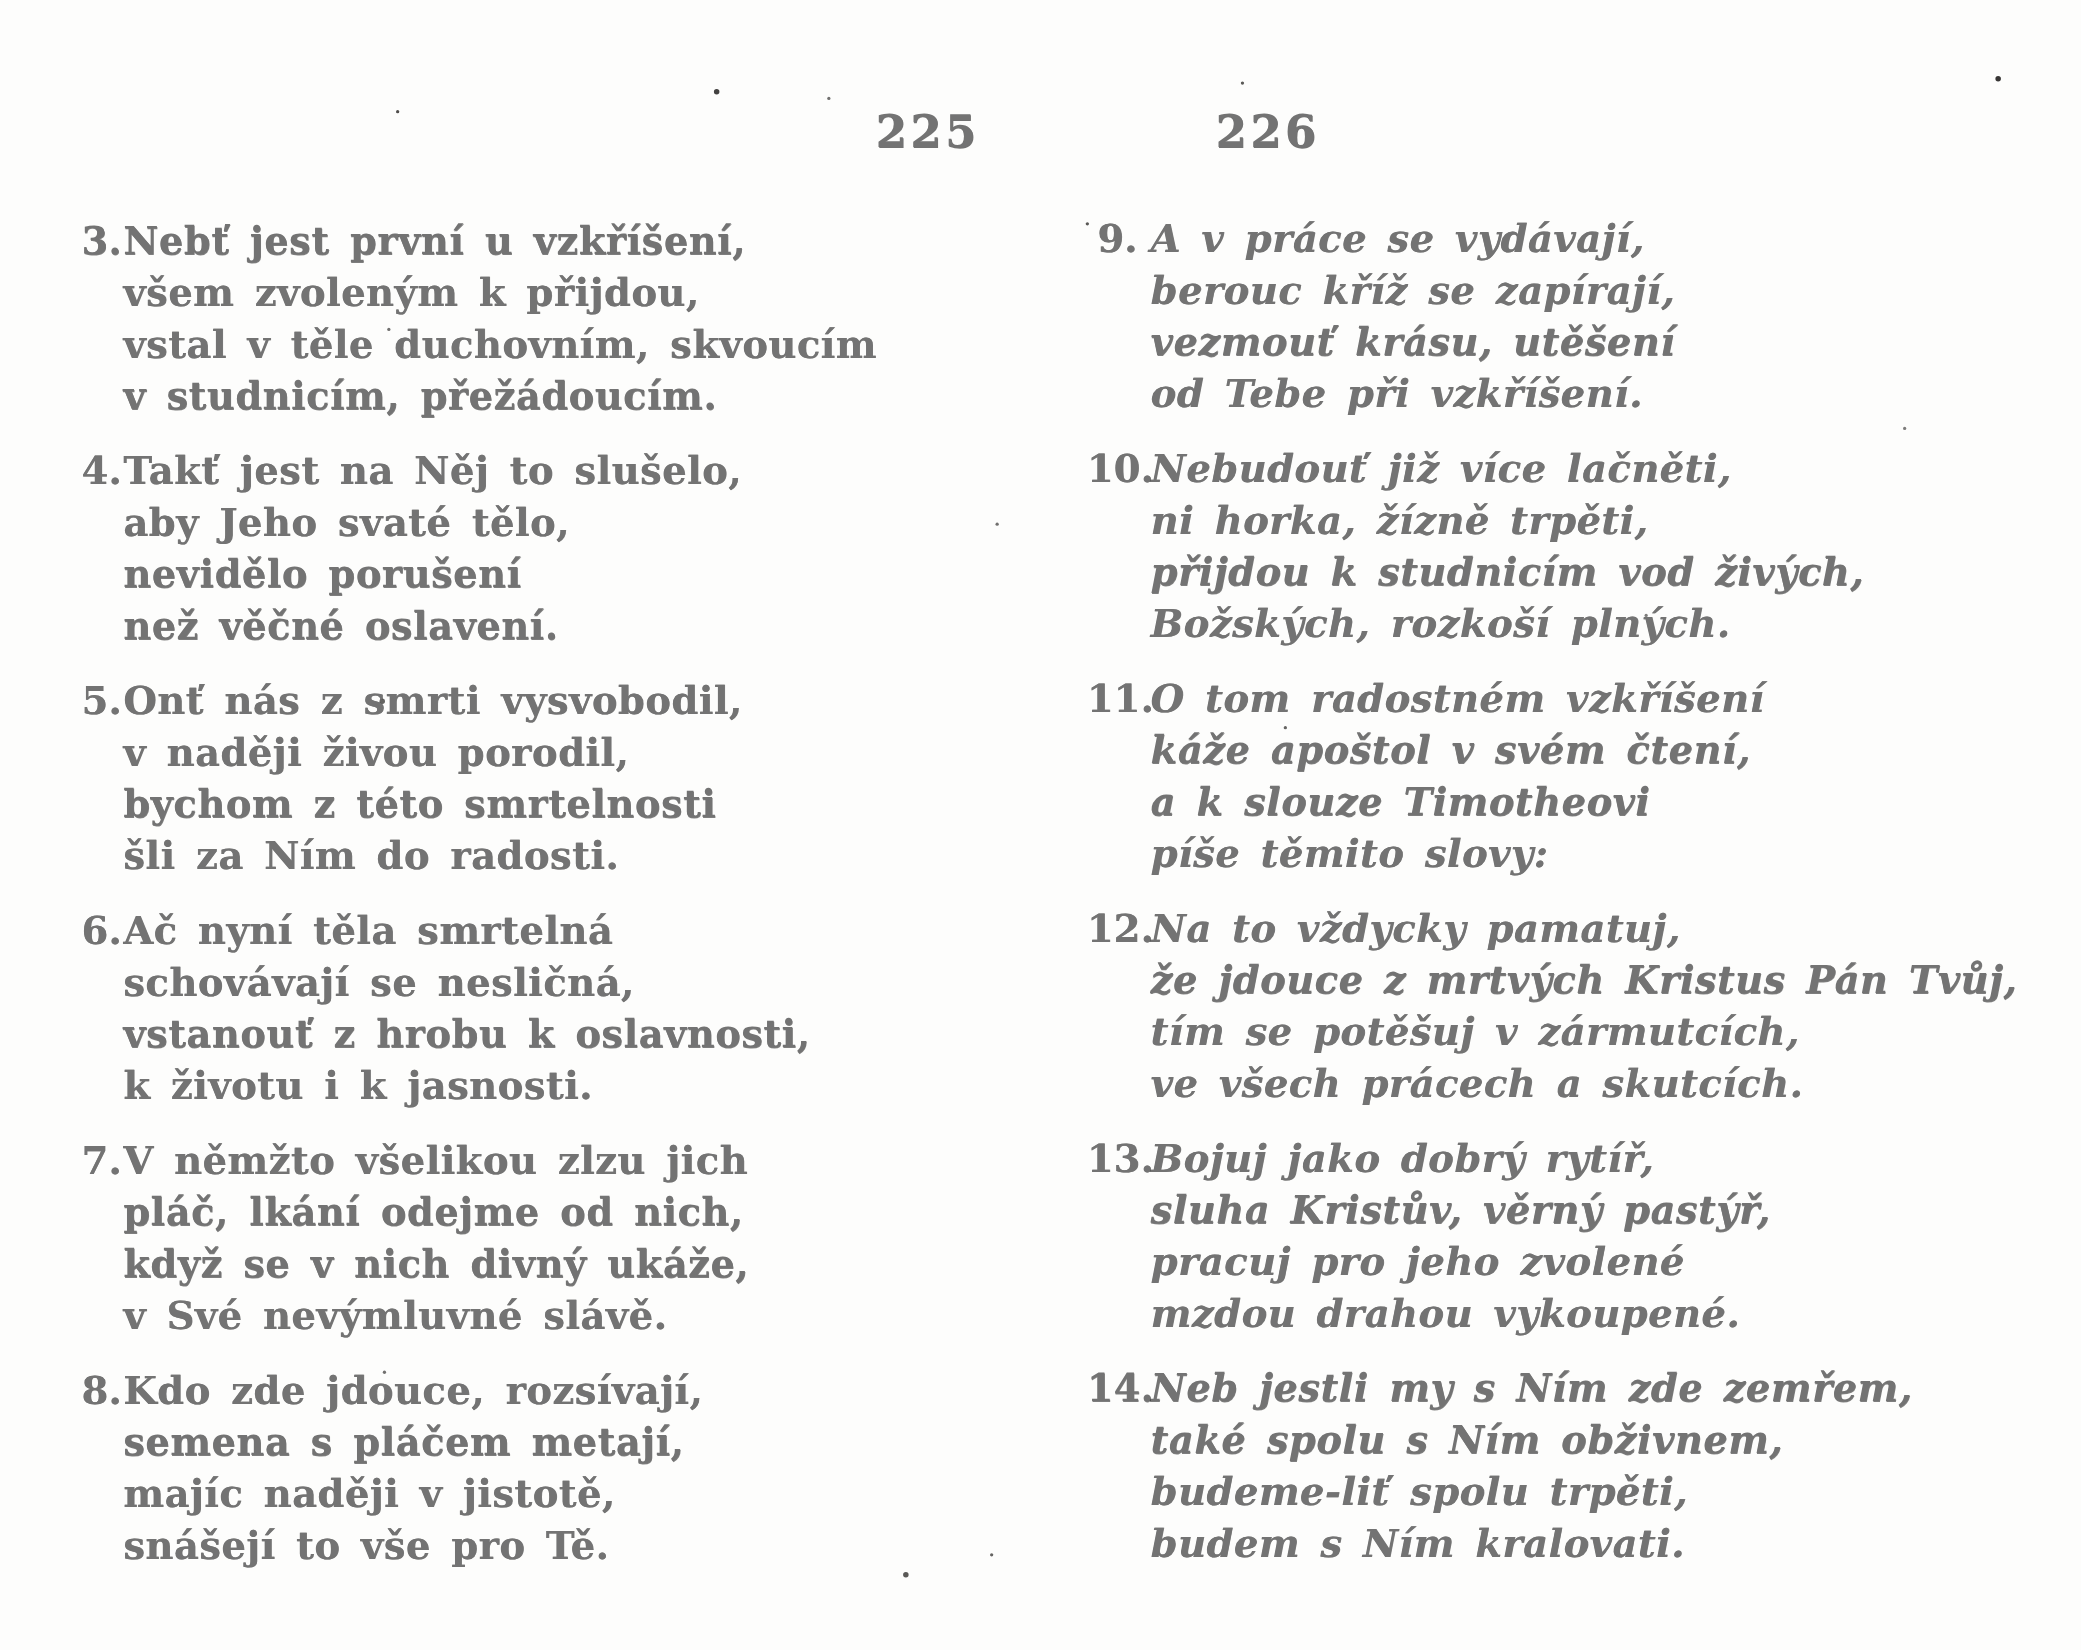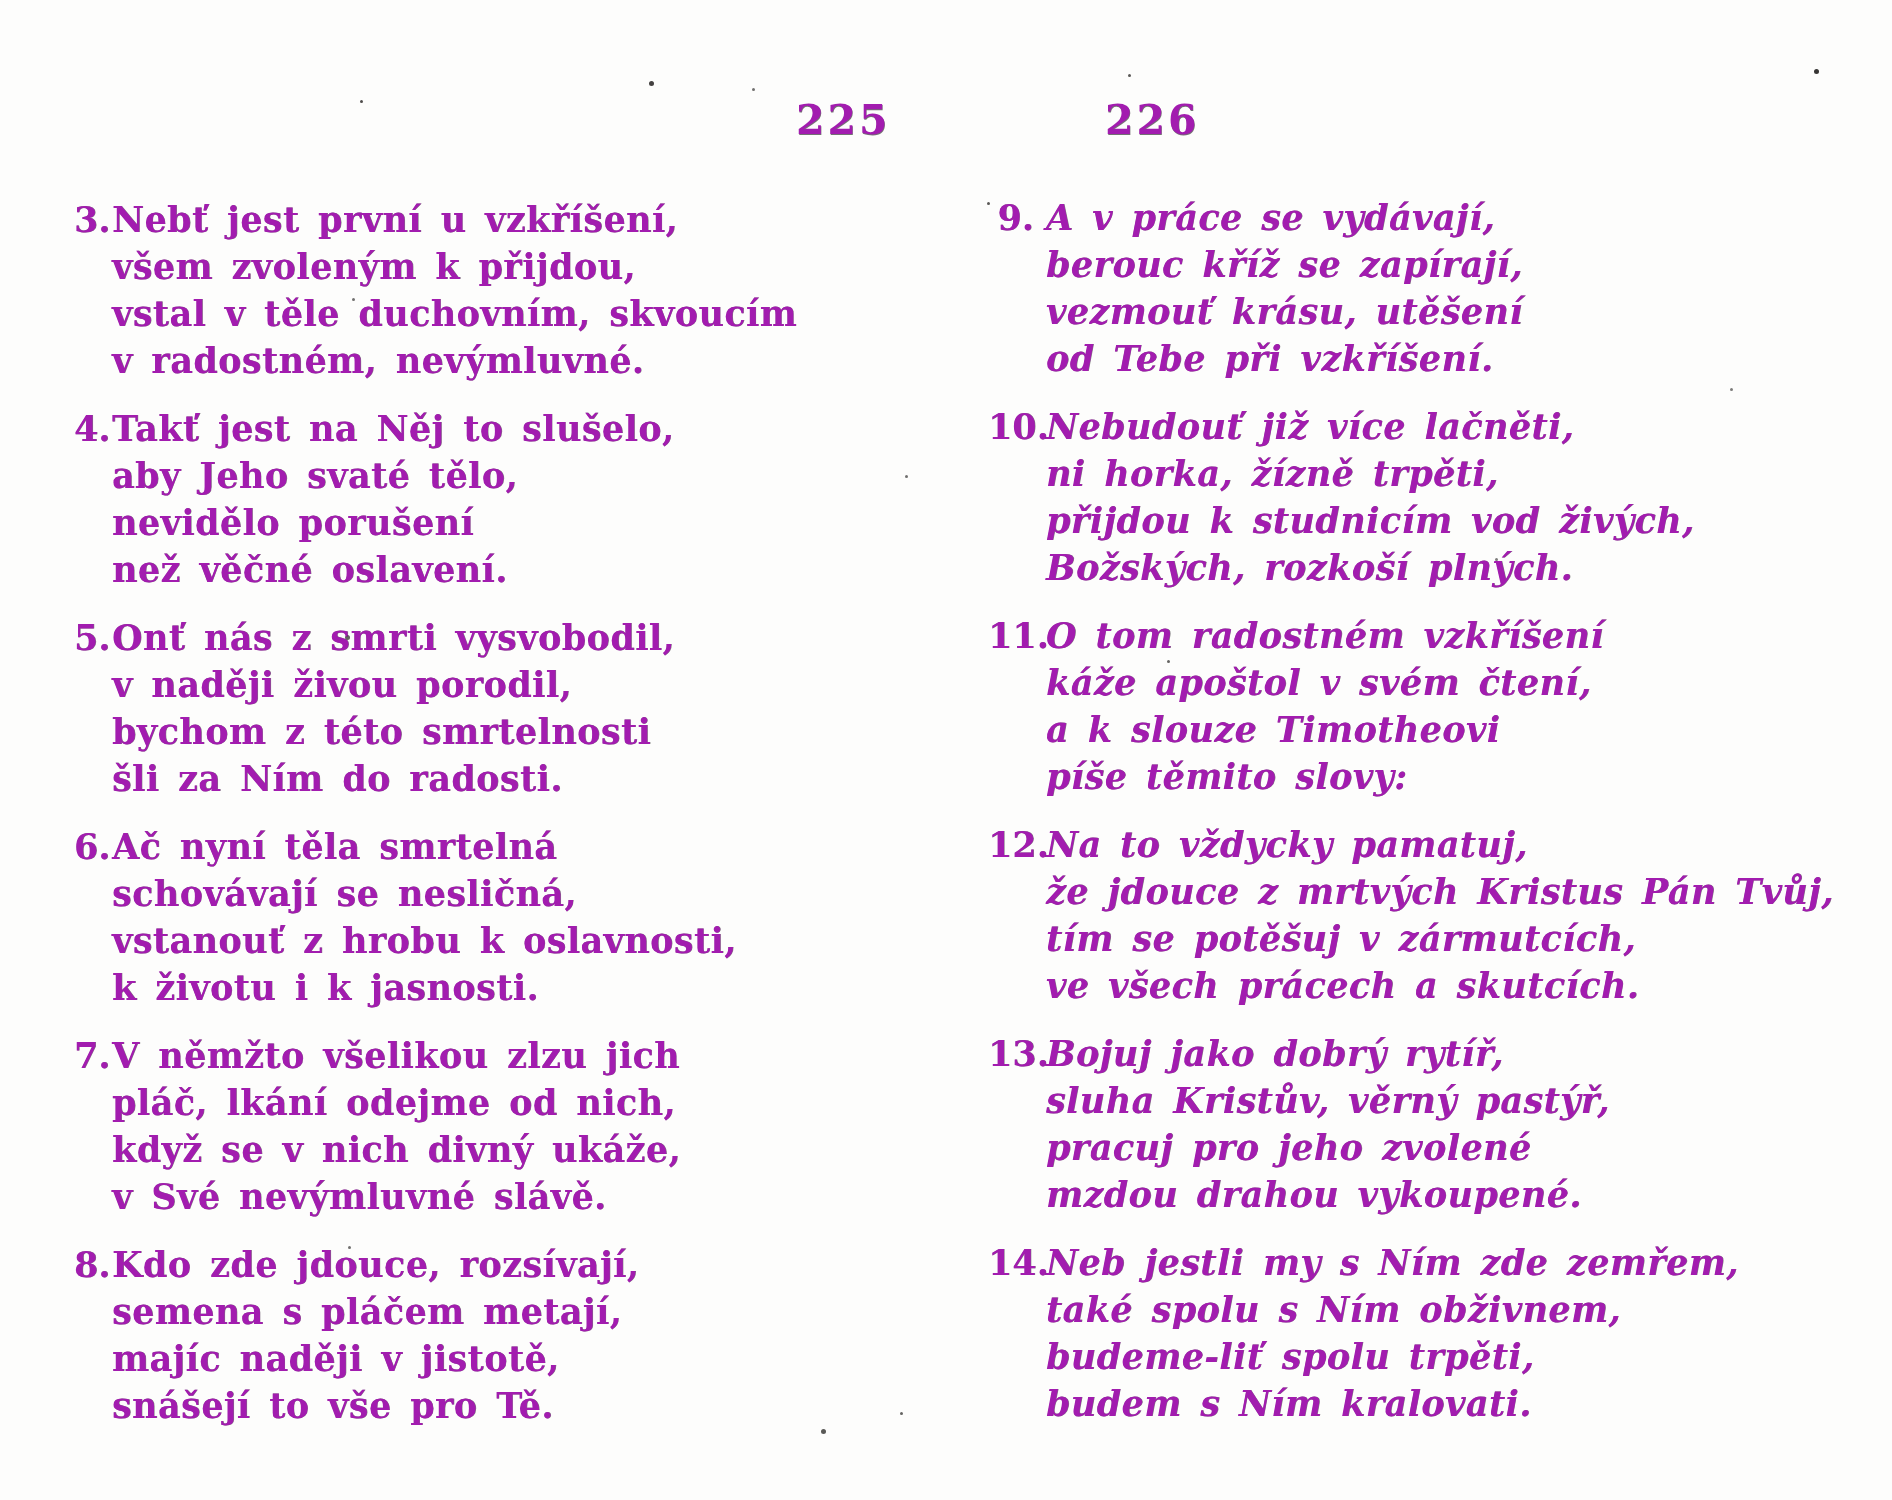--- a/index.html
+++ b/index.html
@@ -7,21 +7,21 @@
     padding: 0;
     background: #ffffff;
   }
   .scan-page {
     position: relative;
     width: 1892px;
     height: 1500px;
     background: #fdfdfc;
     overflow: hidden;
     font-family: "DejaVu Serif", "Liberation Serif", serif;
-    color: #a21caf;
+    color: #737373;
   }
   
   .page-number {
     position: absolute;
     top: 96px;
     font-size: 41px;
     font-weight: 700;
     letter-spacing: 3px;
     text-shadow: 0.5px 0.5px 0 rgba(0,0,0,0.55);
   }
@@ -103,21 +103,21 @@
   <div class="page-number right">226</div>
 
   <div class="verse-column left">
 
     <div class="stanza">
       <span class="stanza-number">3.</span>
       <div class="stanza-lines">
         <div class="verse-line">Nebť jest první u vzkříšení,</div>
         <div class="verse-line">všem zvoleným k přijdou,</div>
         <div class="verse-line">vstal v těle duchovním, skvoucím</div>
-        <div class="verse-line">v radostném, nevýmluvné.</div>
+        <div class="verse-line">v studnicím, přežádoucím.</div>
       </div>
     </div>
 
     <div class="stanza">
       <span class="stanza-number">4.</span>
       <div class="stanza-lines">
         <div class="verse-line">Takť jest na Něj to slušelo,</div>
         <div class="verse-line">aby Jeho svaté tělo,</div>
         <div class="verse-line">nevidělo porušení</div>
         <div class="verse-line">než věčné oslavení.</div>

